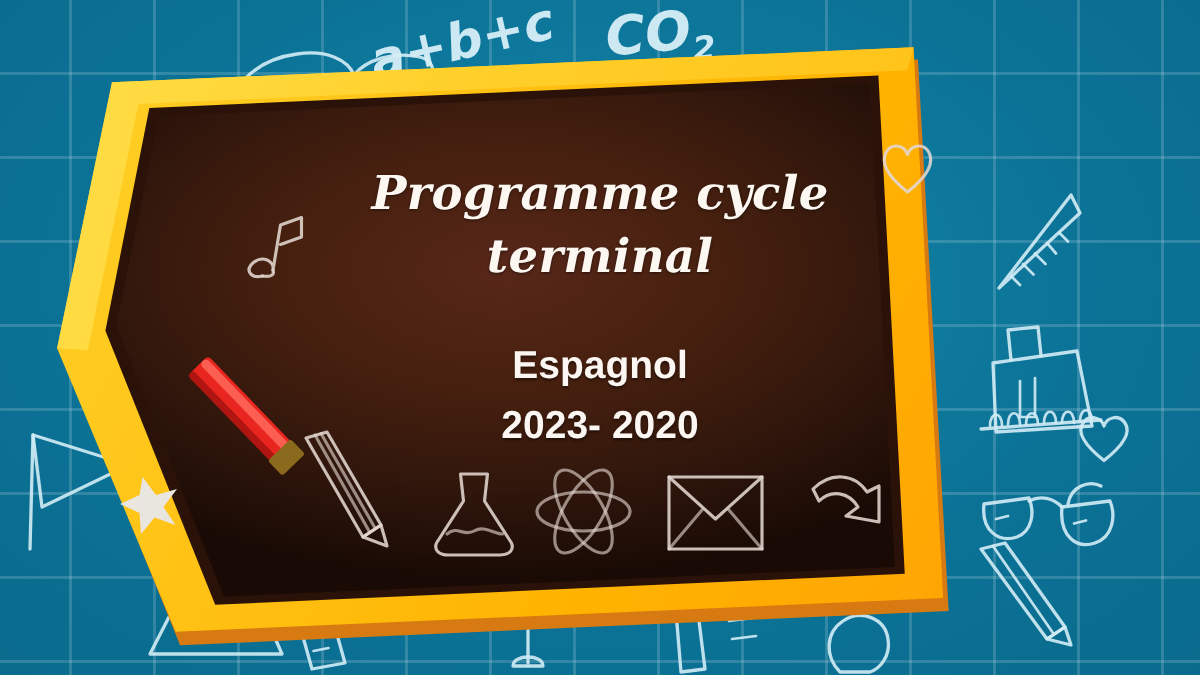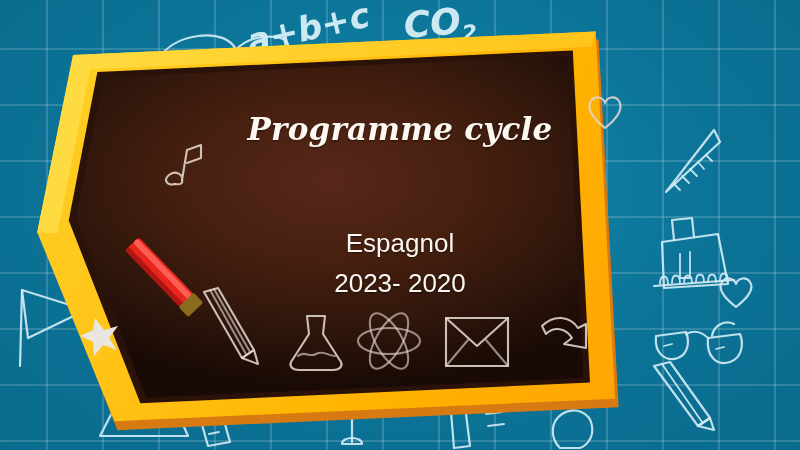--- a/index.html
+++ b/index.html
@@ -55,21 +55,21 @@
     font-weight: 600;
     opacity: 0.95;
     white-space: nowrap;
     user-select: none;
   }
 
   
   .board-wrap {
     position: absolute;
     left: 0; top: 0;
-    width: 716px; height: 450px;
+    width: 716px; height: 450px; padding-left: 16px;
   }
 
   
   .frame-shadow {
     position: absolute;
     inset: 0;
     background: #d87a12;
     clip-path: polygon(5.6% 52.2%, 10.6% 14.2%, 83.6% 8.8%, 86.4% 90.5%, 16.4% 95.6%);
   }
   .frame {
@@ -123,21 +123,21 @@
     text-shadow: 0 1px 2px rgba(0,0,0,.5);
   }
   .subtitle {
     position: absolute;
     left: 210px;
     top: 224px;
     width: 380px;
     text-align: center;
     color: #fbf6f2;
     font-family: "Liberation Sans", sans-serif;
-    font-weight: normal;
+    font-weight: bold;
     font-size: 26px;
     line-height: 1.53;
     text-shadow: 0 1px 2px rgba(0,0,0,.5);
   }
 
   .chalk {
     fill: none;
     stroke: #e3d7d0;
     stroke-width: 2.1;
     stroke-linecap: round;
@@ -270,20 +270,21 @@
     <div class="frame-shadow"></div>
     <div class="frame"></div>
     <div class="frame-hi"></div>
     <div class="board-bevel"></div>
     <div class="board"></div>
 
     <div class="board-content">
 
       <div class="title">
         <div>Programme cycle</div>
+        <div>terminal</div>
       </div>
 
       <div class="subtitle">
         <div>Espagnol</div>
         <div>2023- 2020</div>
       </div>
 
       <svg class="board-icon" style="left:163px;top:140px;width:42px;height:50px" viewBox="0 0 42 50">
         <path class="chalk" d="M12 44 C4 46 0 40 6 35 C12 30 20 34 19 40 L24 10 L38 5 L38 18 L24 23"></path>
         <path class="chalk" d="M12 44 C18 45 20 43 19 40"></path>

